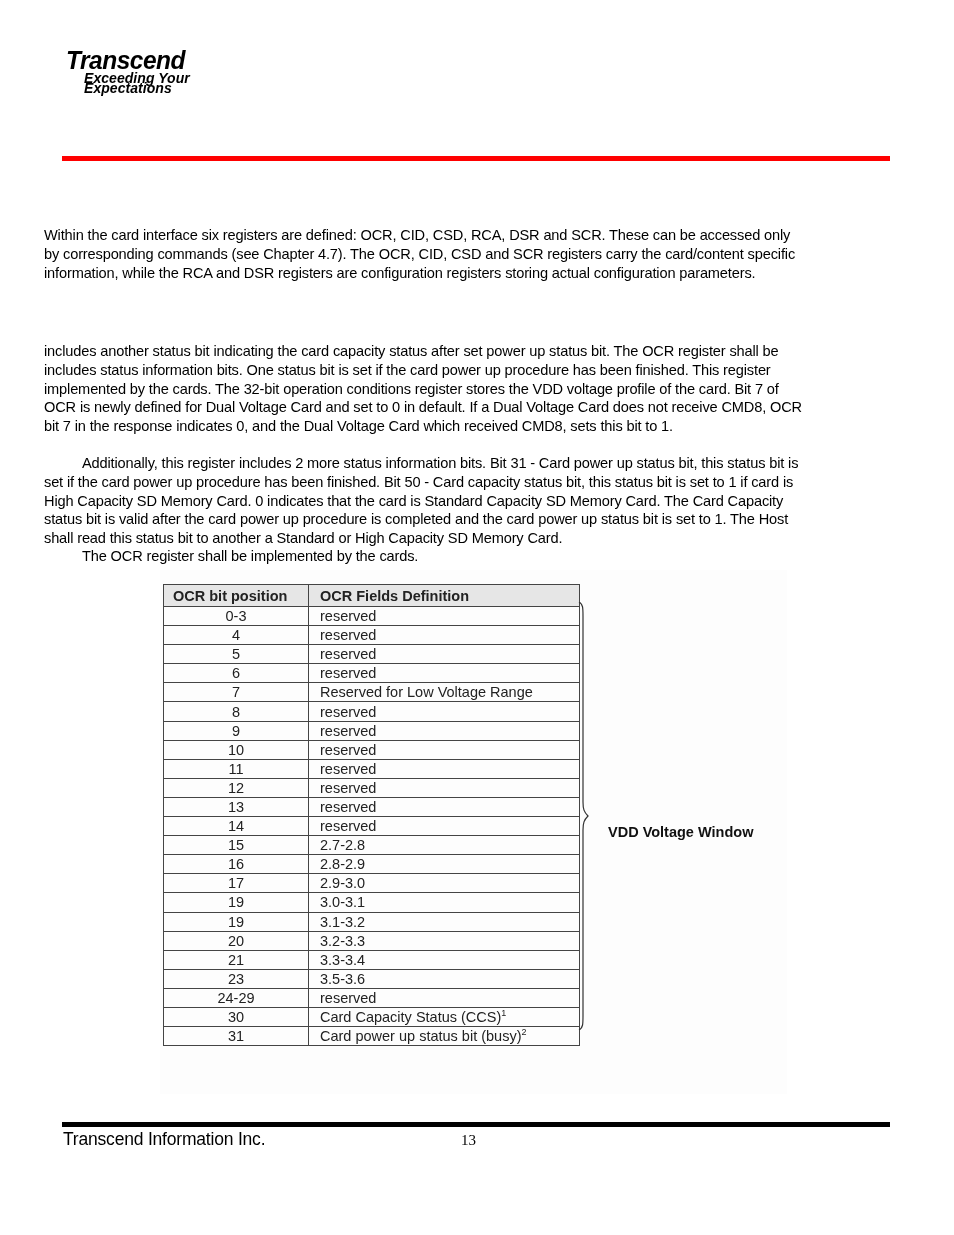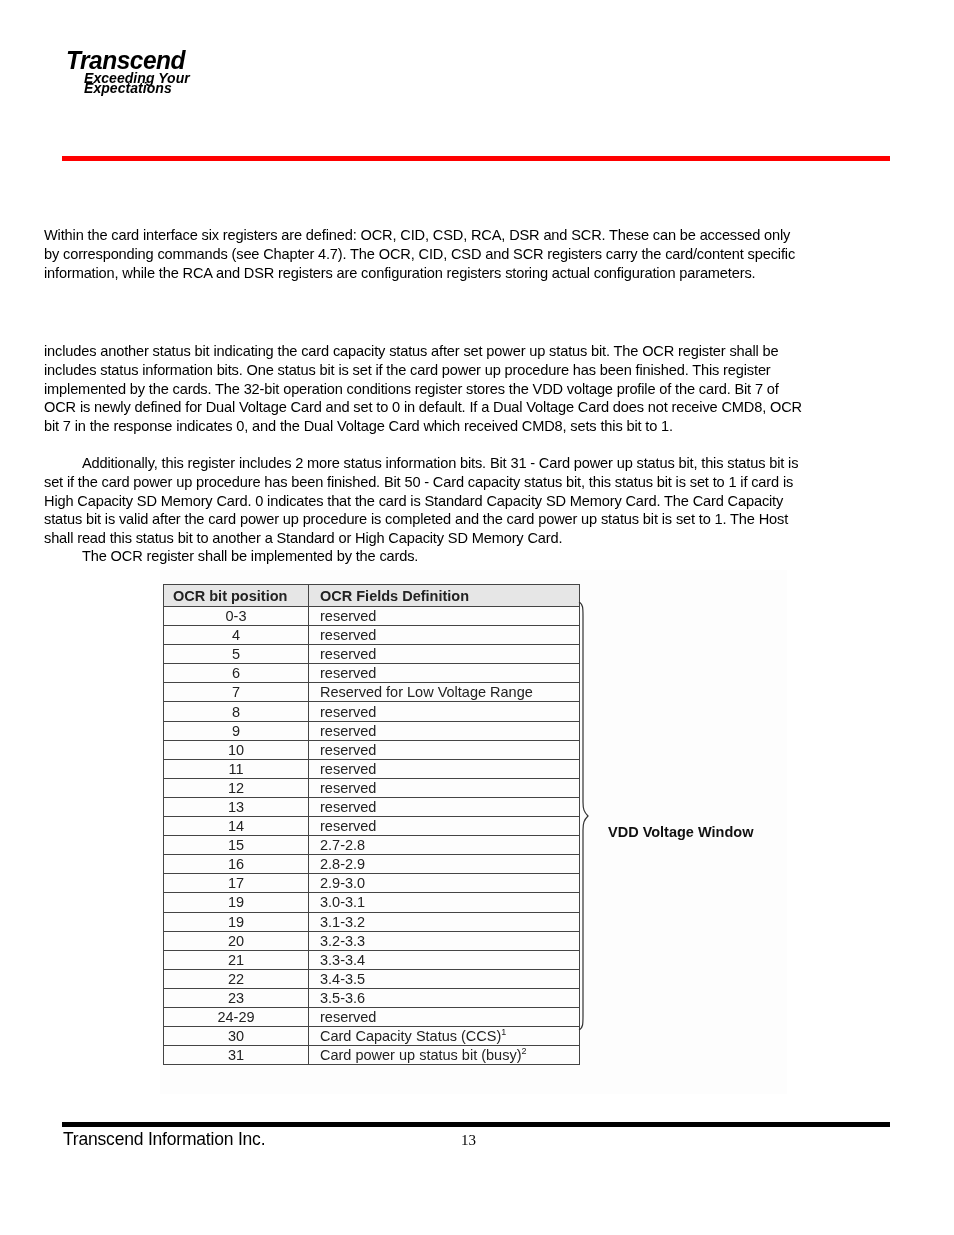--- a/index.html
+++ b/index.html
@@ -267,24 +267,20 @@
         </tr>
         <tr>
           <td class="c1">20</td>
           <td class="c2"><span>3.2-3.3</span></td>
         </tr>
         <tr>
           <td class="c1">21</td>
           <td class="c2"><span>3.3-3.4</span></td>
         </tr>
         <tr>
-          <td class="c1">22</td>
-          <td class="c2"><span>3.4-3.5</span></td>
-        </tr>
-        <tr>
           <td class="c1">23</td>
           <td class="c2"><span>3.5-3.6</span></td>
         </tr>
         <tr>
           <td class="c1">24-29</td>
           <td class="c2"><span>reserved</span></td>
         </tr>
         <tr>
           <td class="c1">30</td>
           <td class="c2"><span>Card Capacity Status (CCS)</span><sup>1</sup></td>

